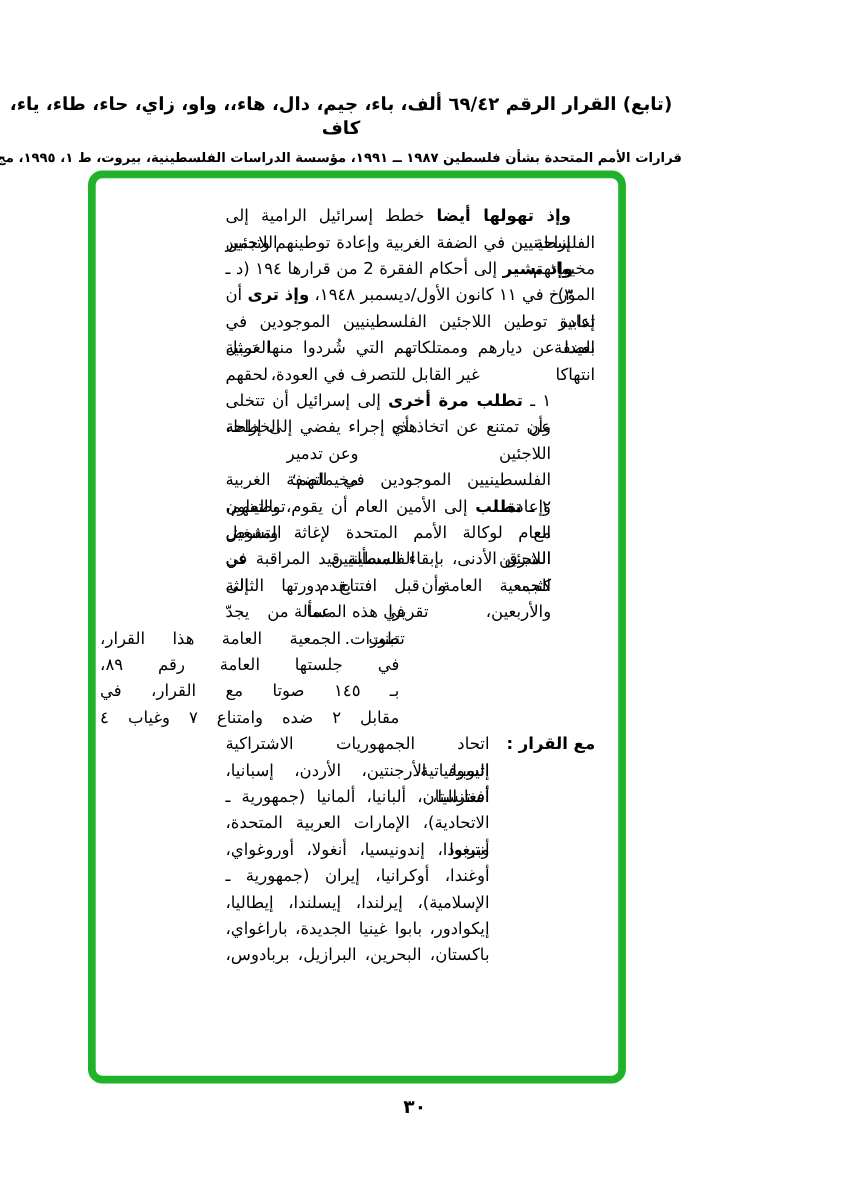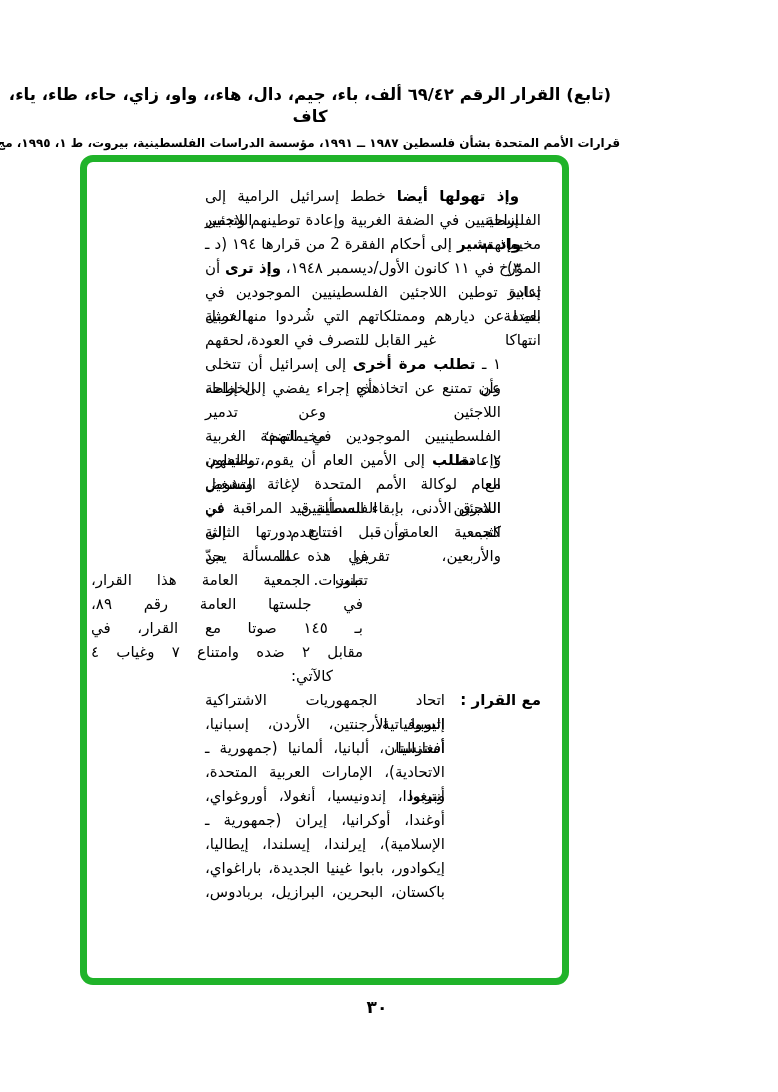--- a/index.html
+++ b/index.html
@@ -26,21 +26,21 @@
     direction:rtl;unicode-bidi:embed;
     padding:22px 21px 0 118px;
     font-size:15px;
   }
   .block{width:100%;}
   .line{
     line-height:24px;height:24px;
     text-align:justify;text-align-last:justify;
     box-sizing:border-box;
   }
-  .line.no-stretch{text-align-last:right;}
+  .line.no-stretch{text-align:right;text-align-last:right;}
   .b{font-weight:bold;}
   .row{display:flex;}
   .vote-label{flex:0 0 96px;line-height:24px;text-align:right;}
   .vote-lines{flex:1 1 auto;min-width:0;}
   .page-num{
     position:absolute;top:997px;left:0;width:754px;
     text-align:center;font-weight:bold;font-size:17px;direction:rtl;
   }
 </style>
 </head>
@@ -75,21 +75,20 @@
         <div class="line" style="padding-right: 40px;"><span>العام لوكالة الأمم المتحدة لإغاثة وتشغيل اللاجئين الفلسطينيين في</span></div>
         <div class="line" style="padding-right: 40px;"><span>الشرق الأدنى، بإبقاء المسألة قيد المراقبة عن كثب، وأن يقدم إلى</span></div>
         <div class="line" style="padding-right: 40px;"><span>الجمعية العامة، قبل افتتاح دورتها الثالثة والأربعين، تقريرا عما يجدّ</span></div>
         <div class="line no-stretch" style="padding-right: 173px;"><span>في هذه المسألة من تطورات.</span></div>
       </div>
       <div class="block" style="width: 272px; margin-right: 178px;">
         <div class="line"><span>تبنت الجمعية العامة هذا القرار،</span></div>
         <div class="line"><span>في جلستها العامة رقم ٨٩،</span></div>
         <div class="line"><span>بـ ١٤٥ صوتا مع القرار، في</span></div>
         <div class="line"><span>مقابل ٢ ضده وامتناع ٧ وغياب ٤</span></div>
-        <div class="line no-stretch" style="padding-right: 30px;"><span>كالآتي:</span></div>
       </div>
       <div class="block row">
         <div class="vote-label b">مع القرار :</div>
         <div class="vote-lines">
           <div class="line"><span>اتحاد الجمهوريات الاشتراكية السوفياتية،</span></div>
           <div class="line"><span>إثيوبيا، الأرجنتين، الأردن، إسبانيا، أستراليا،</span></div>
           <div class="line"><span>أفغانستان، ألبانيا، ألمانيا (جمهورية ـ</span></div>
           <div class="line"><span>الاتحادية)، الإمارات العربية المتحدة، أنتيغوا</span></div>
           <div class="line"><span>وبربودا، إندونيسيا، أنغولا، أوروغواي،</span></div>
           <div class="line"><span>أوغندا، أوكرانيا، إيران (جمهورية ـ</span></div>

